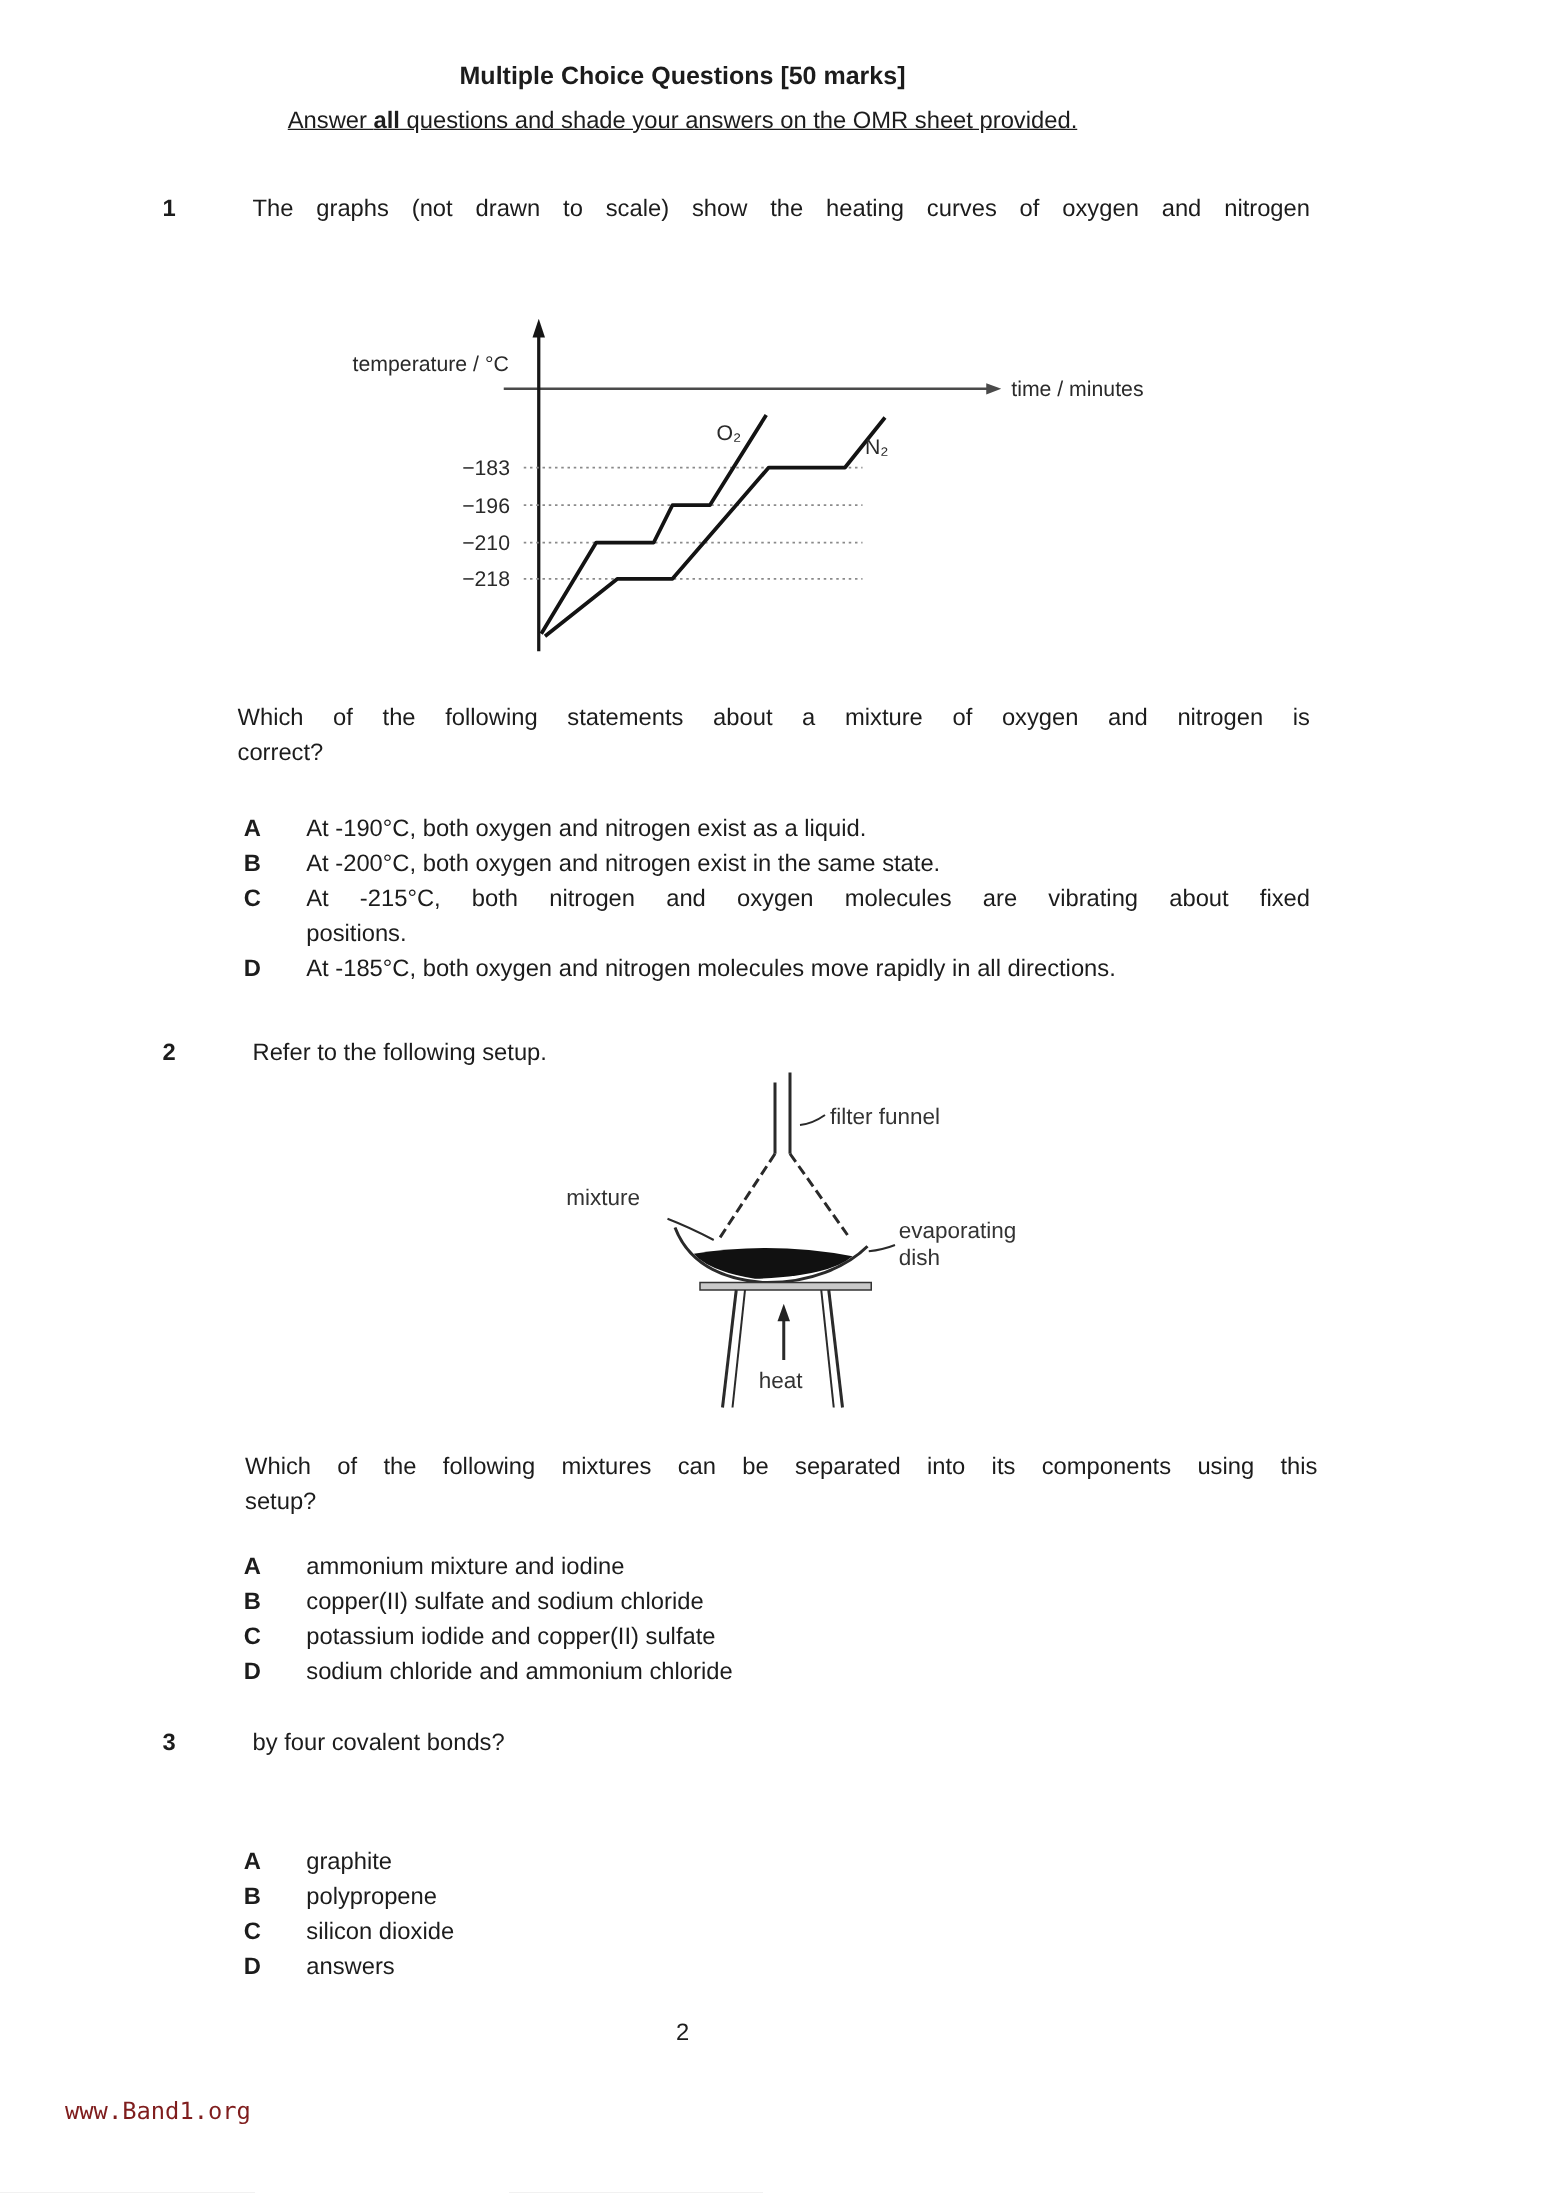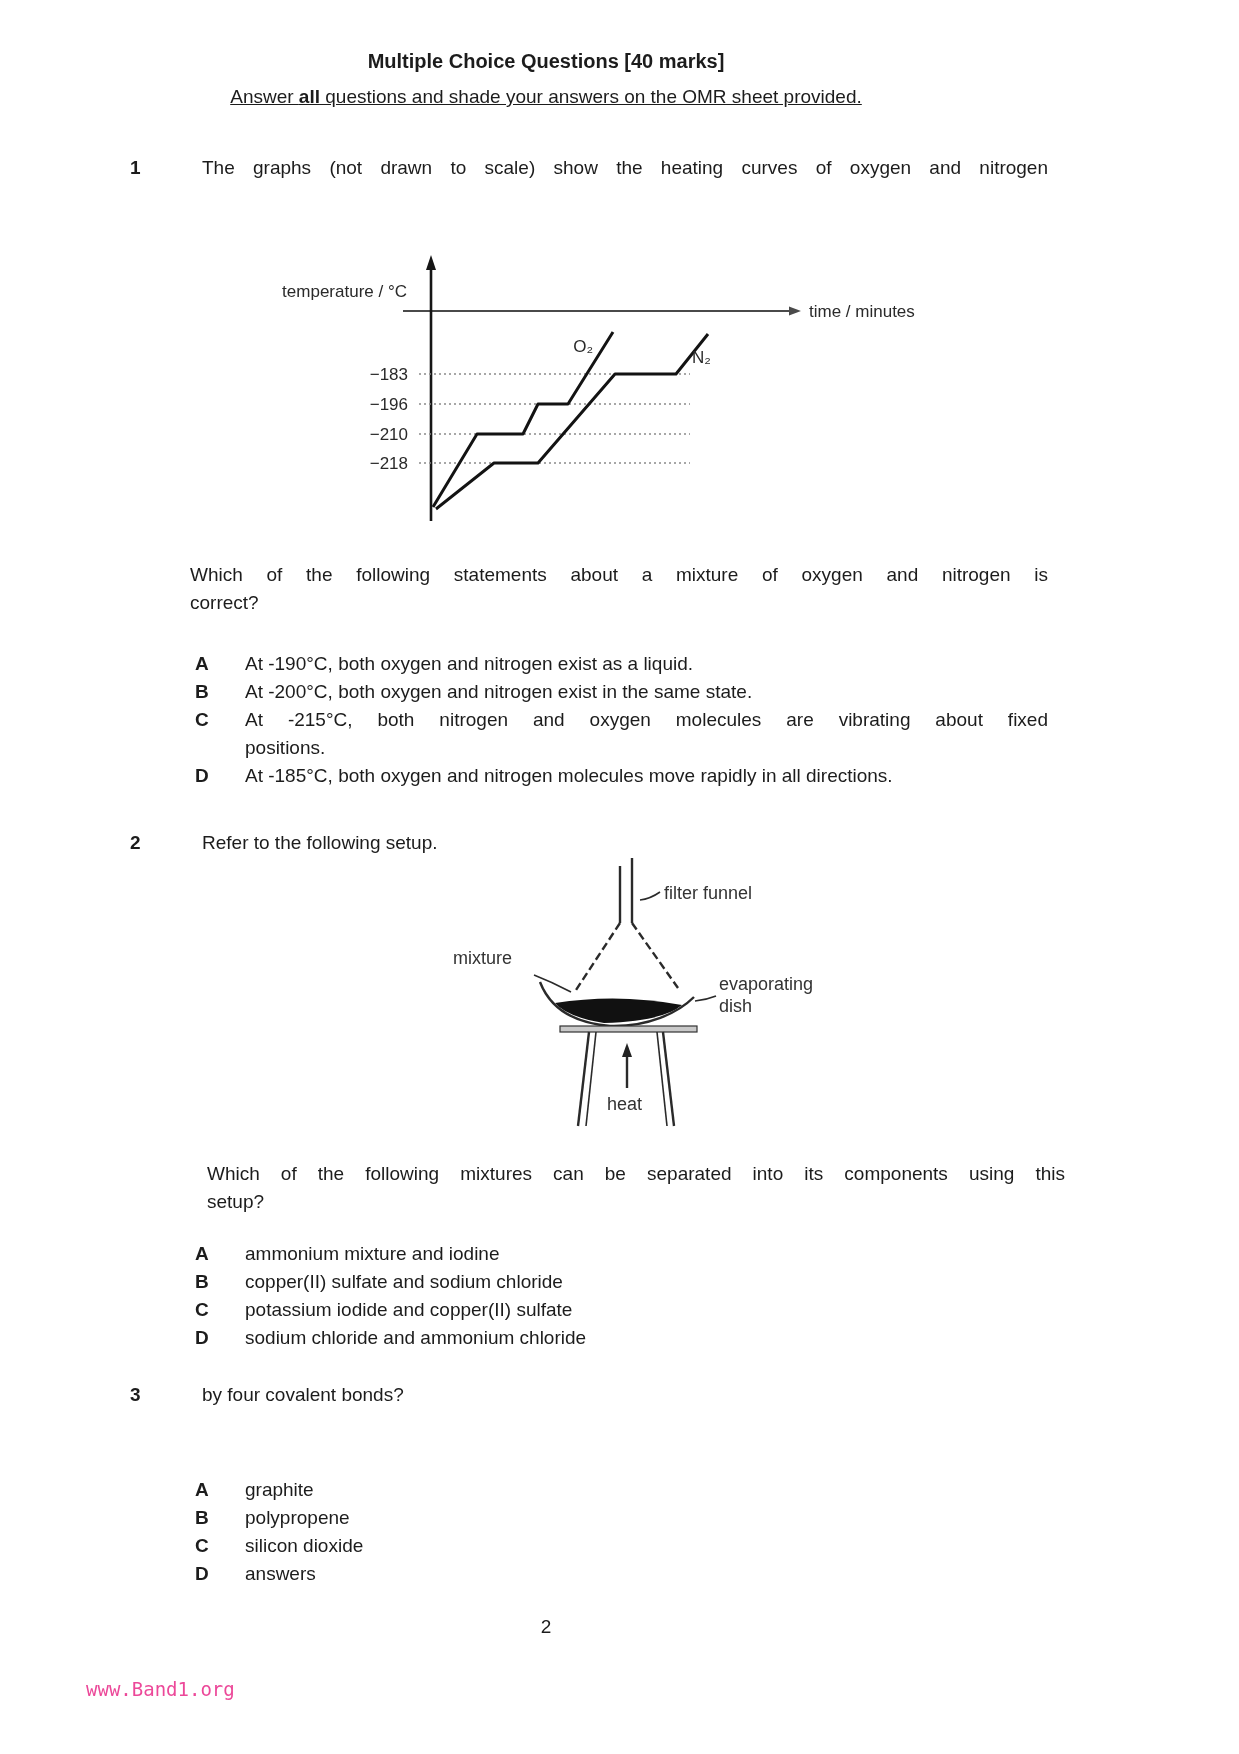--- a/index.html
+++ b/index.html
@@ -26,29 +26,29 @@
   .opt-body{flex:1; min-width:0;}
   .gtext{font-size:17px; fill:#2a2a2a;}
   .dtext{font-size:18px; fill:#333333;}
   .curve{fill:none; stroke:#131313; stroke-width:3; stroke-linejoin:round;}
   .axisline{stroke:#4a4a4a; stroke-width:2;}
   .yaxisline{stroke:#161616; stroke-width:2.6;}
   .grid{stroke:#8a8a8a; stroke-width:1.4; stroke-dasharray:2 3;}
   .dline{stroke:#2a2a2a; stroke-width:2.4; fill:none;}
   .dash{stroke-dasharray:8 4;}
   .thin{stroke:#2a2a2a; stroke-width:1.6; fill:none;}
-  .footer-url{font-family:"DejaVu Sans Mono","Liberation Mono",monospace; font-size:19px; color:#ec4899;margin-left:34px;}
+  .footer-url{font-family:"DejaVu Sans Mono","Liberation Mono",monospace; font-size:19px; color:#7f1d1d;}
   .pagenum{font-size:19px;}
 </style>
 </head>
 <body>
 
 <div class="page">
 
-  <div class="abs center-band title" style="top:50px;">Multiple Choice Questions [40 marks]</div>
+  <div class="abs center-band title" style="top:50px;">Multiple Choice Questions [50 marks]</div>
 
   <div class="abs center-band subtitle" style="top:86px;">
     <span>Answer </span><span class="bold">all</span><span> questions and shade your answers on the OMR sheet provided.</span>
   </div>
 
   <div class="abs" style="left:130px; top:154px; width:918px;">
     <div class="qrow">
       <div class="qnum">1</div>
       <div class="qbody">
         <div class="line jline">The graphs (not drawn to scale) show the heating curves of oxygen and nitrogen</div>
@@ -149,21 +149,21 @@
     <line x1="589" y1="1032" x2="578" y2="1126" class="dline"></line>
     <line x1="596" y1="1032" x2="586" y2="1126" class="thin"></line>
     <line x1="663" y1="1032" x2="674" y2="1126" class="dline"></line>
     <line x1="657" y1="1032" x2="667" y2="1126" class="thin"></line>
 
     <line x1="627" y1="1088" x2="627" y2="1054" class="dline"></line>
     <polygon points="627,1043 622,1057 632,1057" fill="#222"></polygon>
     <text x="607" y="1110" class="dtext">heat</text>
   </svg>
 
-  <div class="abs" style="left:207px; top:1160px; width:858px;">
+  <div class="abs" style="left:196px; top:1160px; width:858px;">
     <div class="line jline">Which of the following mixtures can be separated into its components using this</div>
     <div class="line">setup?</div>
   </div>
 
   <div class="abs opts" style="left:195px; top:1240px;">
     <div class="opt">
       <span class="opt-letter">A</span>
       <div class="opt-body">
           <div class="line">ammonium mixture and iodine</div>
         </div>

